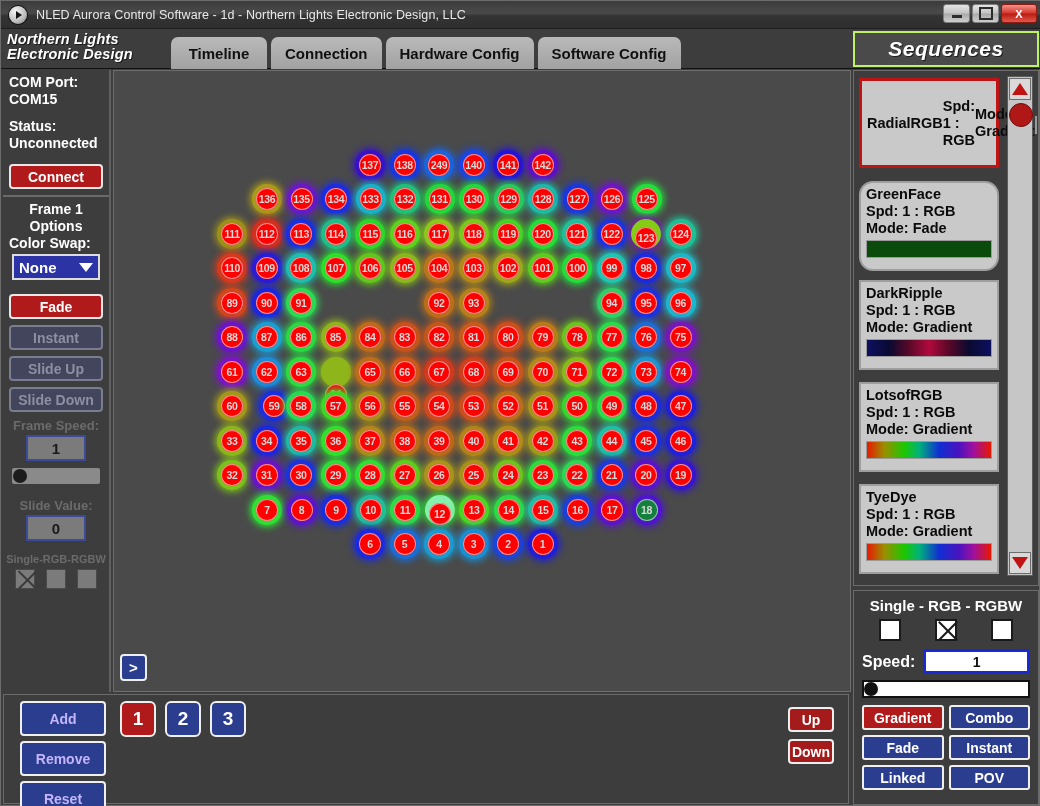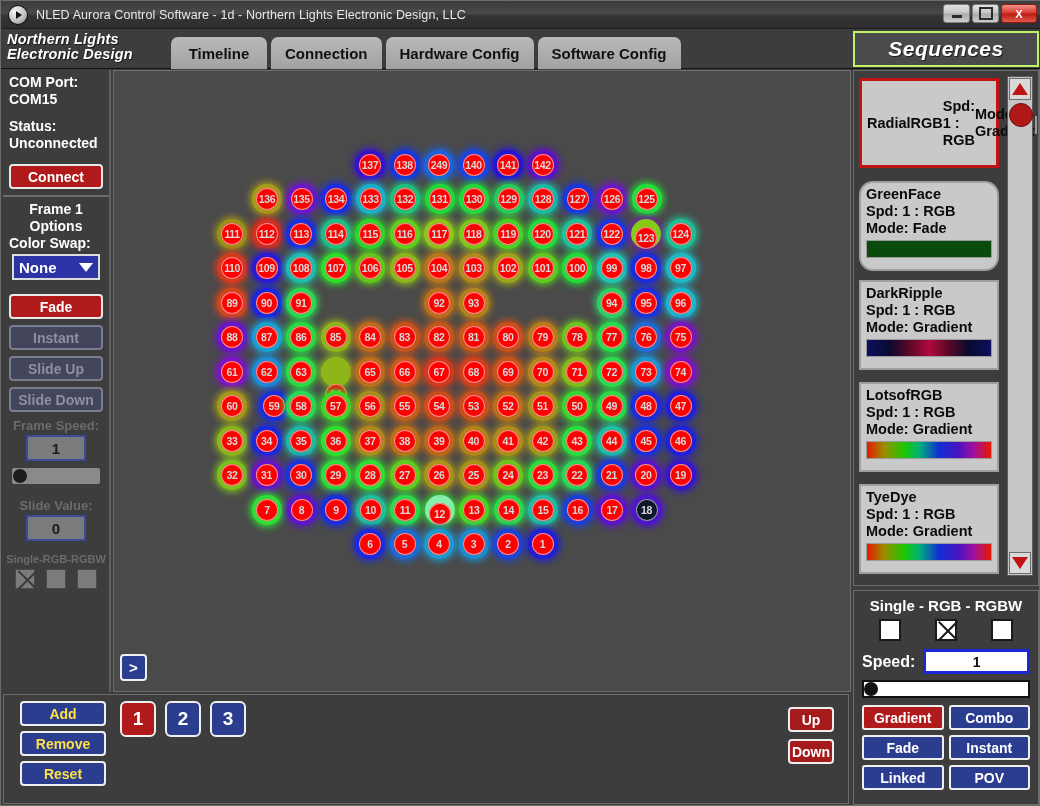--- a/index.html
+++ b/index.html
@@ -111,21 +111,21 @@
   .rb-slider .knob{position:absolute;left:0;top:0;width:14px;height:14px;border-radius:50%;background:#111;}
   .rb-grid{margin-top:7px;display:grid;grid-template-columns:1fr 1fr;gap:5px;}
   .rb-btn{height:25px;display:flex;align-items:center;justify-content:center;font-size:14px;font-weight:bold;
     color:#fff;background:#2b3d8f;border:2px solid #efefef;border-radius:3px;box-sizing:border-box;}
   .rb-btn.on{background:#b01a1a;}
 
   
   .bottombar{position:absolute;left:2px;top:693px;width:846px;height:110px;background:#3d3d3d;
     border:1px solid #6b6b6b;box-sizing:border-box;}
   .bb-left{position:absolute;left:16px;top:6px;display:flex;flex-direction:column;gap:5px;}
-  .bb-btn{width:86px;height:25px;background:#2b3d8f;border:2px solid #efefef;border-radius:4px;color:#fde047;
+  .bb-btn{width:86px;height:35px;background:#2b3d8f;border:2px solid #efefef;border-radius:4px;color:#c4b5fd;
     font-size:14px;font-weight:bold;display:flex;align-items:center;justify-content:center;box-sizing:border-box;}
   .frames{position:absolute;left:116px;top:6px;display:flex;gap:9px;}
   .frame{width:36px;height:36px;background:#2b3d8f;border:2px solid #efefef;border-radius:6px;color:#fff;
     font-size:19px;font-weight:bold;display:flex;align-items:center;justify-content:center;box-sizing:border-box;}
   .frame.act{background:#b01a1a;}
   .updown{position:absolute;right:14px;top:12px;display:flex;flex-direction:column;gap:7px;}
   .ud-btn{width:46px;height:25px;background:#a51b1b;border:2px solid #efefef;border-radius:4px;color:#fff;
     font-size:14px;font-weight:bold;display:flex;align-items:center;justify-content:center;box-sizing:border-box;}
 </style>
 </head>
@@ -875,21 +875,21 @@
           <div class="core" style="background: rgb(254, 0, 0);">
             <span class="num">16</span>
           </div>
         </div>
         <div class="led" style="left: 483px; top: 424px; background: rgb(90, 21, 201); box-shadow: rgb(90, 21, 201) 0px 0px 7px 2px;">
           <div class="core" style="background: rgb(254, 0, 0);">
             <span class="num">17</span>
           </div>
         </div>
         <div class="led" style="left: 517.5px; top: 424px; background: rgb(78, 21, 204); box-shadow: rgb(78, 21, 204) 0px 0px 7px 2px;">
-          <div class="core" style="background: #0f172a; text-align: right;">
+          <div class="core" style="background: #15803d; text-align: right;">
             <span class="num">18</span>
           </div>
         </div>
         <div class="led" style="left: 241px; top: 458px; background: rgb(27, 42, 222); box-shadow: rgb(27, 42, 222) 0px 0px 7px 2px;">
           <div class="core" style="background: rgb(254, 0, 0);">
             <span class="num">6</span>
           </div>
         </div>
         <div class="led" style="left: 275.5px; top: 458px; background: rgb(27, 108, 212); box-shadow: rgb(27, 108, 212) 0px 0px 7px 2px;">
           <div class="core" style="background: rgb(254, 0, 0);">

